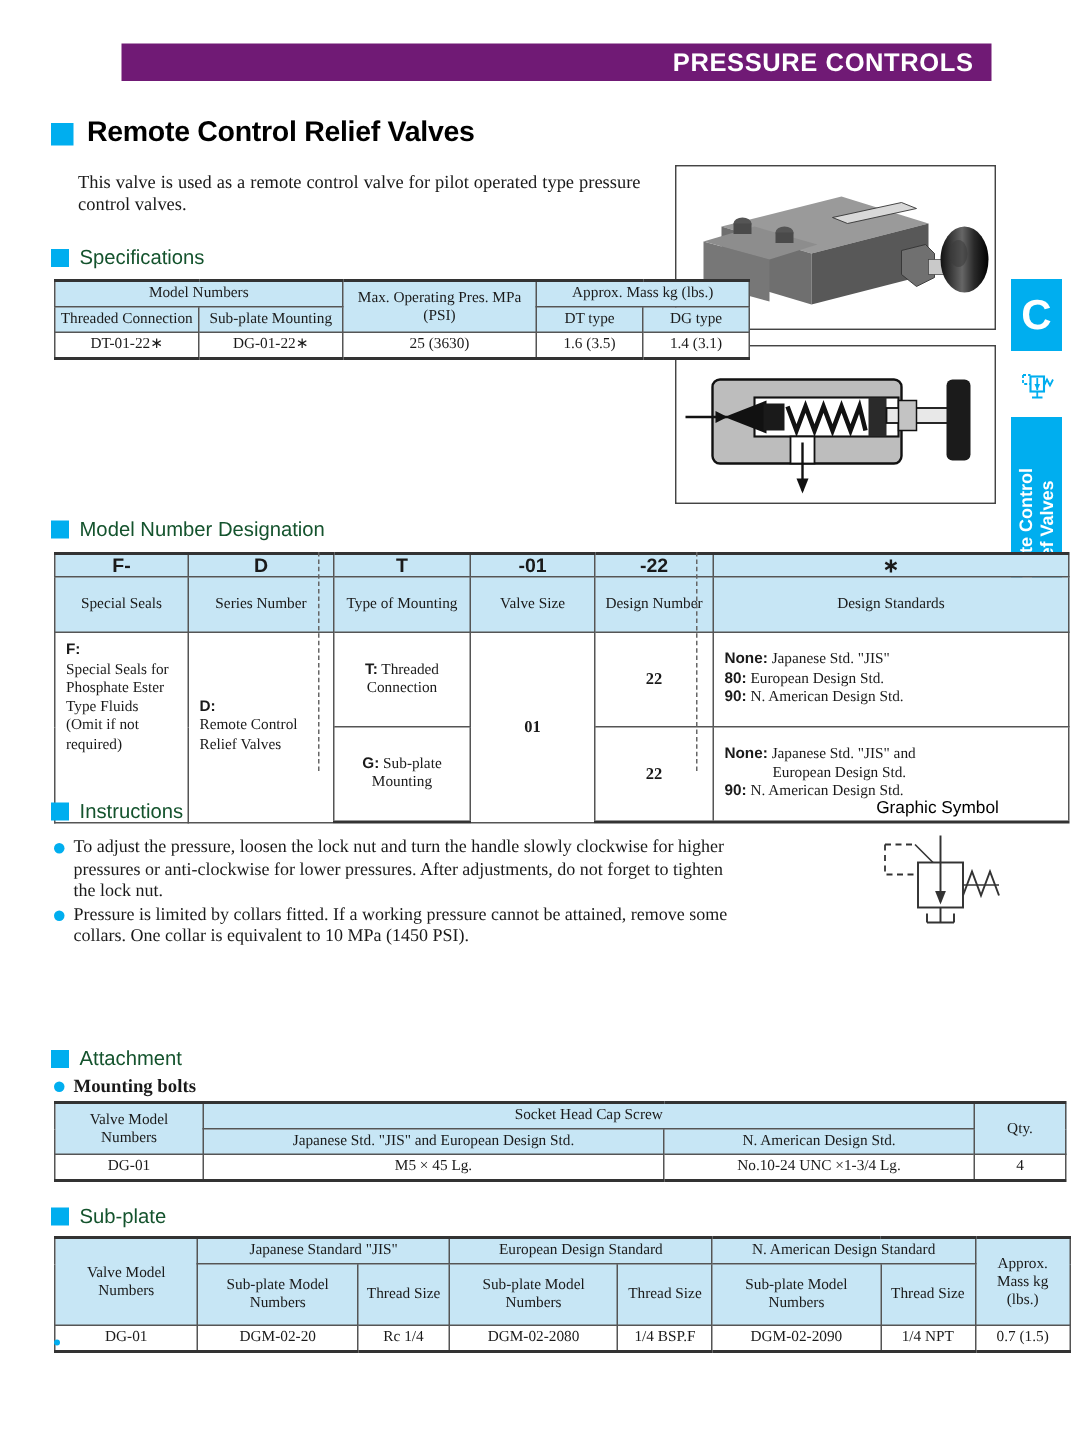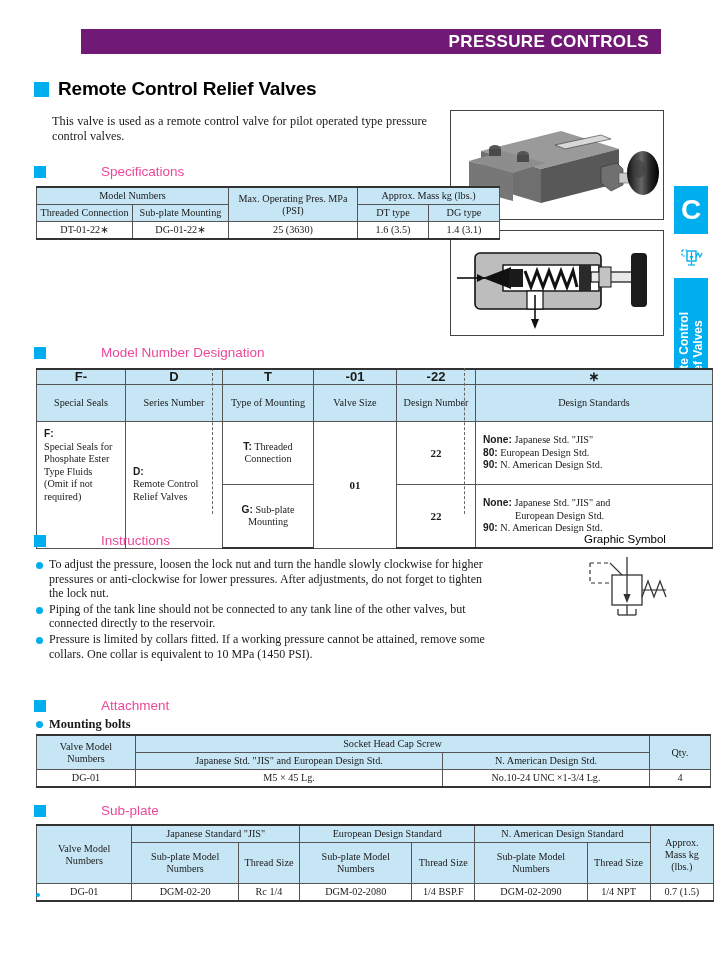--- a/index.html
+++ b/index.html
@@ -34,21 +34,21 @@
 
   
   #intro{
     position:absolute;left:52px;top:114px;width:375px;
     font-size:12.3px;line-height:15px;text-align:justify;
   }
 
   
   .sec-head{position:absolute;display:flex;align-items:center;gap:7px;}
   .sec-head .lbl{
-    font-family:"Liberation Sans",sans-serif;font-size:13.5px;color:#ec4899;margin-left:48px;
+    font-family:"Liberation Sans",sans-serif;font-size:13.5px;color:#14532d;
   }
   .bullet-head{position:absolute;display:flex;align-items:center;gap:6px;}
   .bullet-head .dot{width:7px;height:7px;border-radius:50%;background:#00AEEF;flex:none;}
   .bullet-head .lbl{font-weight:bold;font-size:12.5px;}
 
   
   table.dt{border-collapse:collapse;font-size:10.2px;}
   table.dt td{
     border:0.8px solid #555;
     background:#ffffff;
@@ -322,21 +322,20 @@
 
 <div style="position:absolute;left:212px;top:368px;width:0;height:146px;border-left:1px dashed #666;"></div>
 <div style="position:absolute;left:464px;top:368px;width:0;height:146px;border-left:1px dashed #666;"></div>
 
 <div class="sec-head" style="left:34px;top:533px;">
   <span class="sq-sm"></span>
   <span class="lbl">Instructions</span>
 </div>
 <ul id="instructions-list">
   <li>To adjust the pressure, loosen the lock nut and turn the handle slowly clockwise for higher pressures or anti-clockwise for lower pressures. After adjustments, do not forget to tighten the lock nut.</li>
-  <li>Piping of the tank line should not be connected to any tank line of the other valves, but connected directly to the reservoir.</li>
   <li>Pressure is limited by collars fitted. If a working pressure cannot be attained, remove some collars. One collar is equivalent to 10 MPa (1450 PSI).</li>
 </ul>
 
 <div id="graphic-symbol-block">
   <div class="cap">Graphic Symbol</div>
   <svg width="118" height="74" viewBox="0 0 118 74" style="margin-top:4px;">
 
     <polyline points="24,14 44,14" fill="none" stroke="#333" stroke-width="1.2" stroke-dasharray="4,3"></polyline>
     <polyline points="24,14 24,34 44,34" fill="none" stroke="#333" stroke-width="1.2" stroke-dasharray="4,3"></polyline>
 

